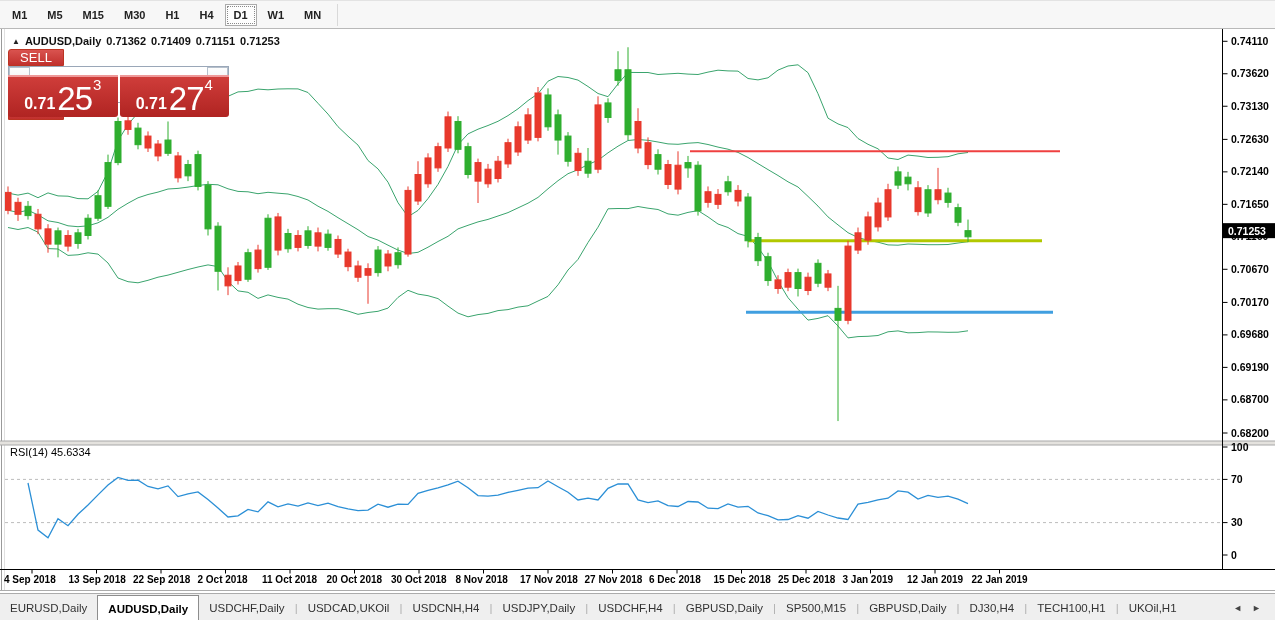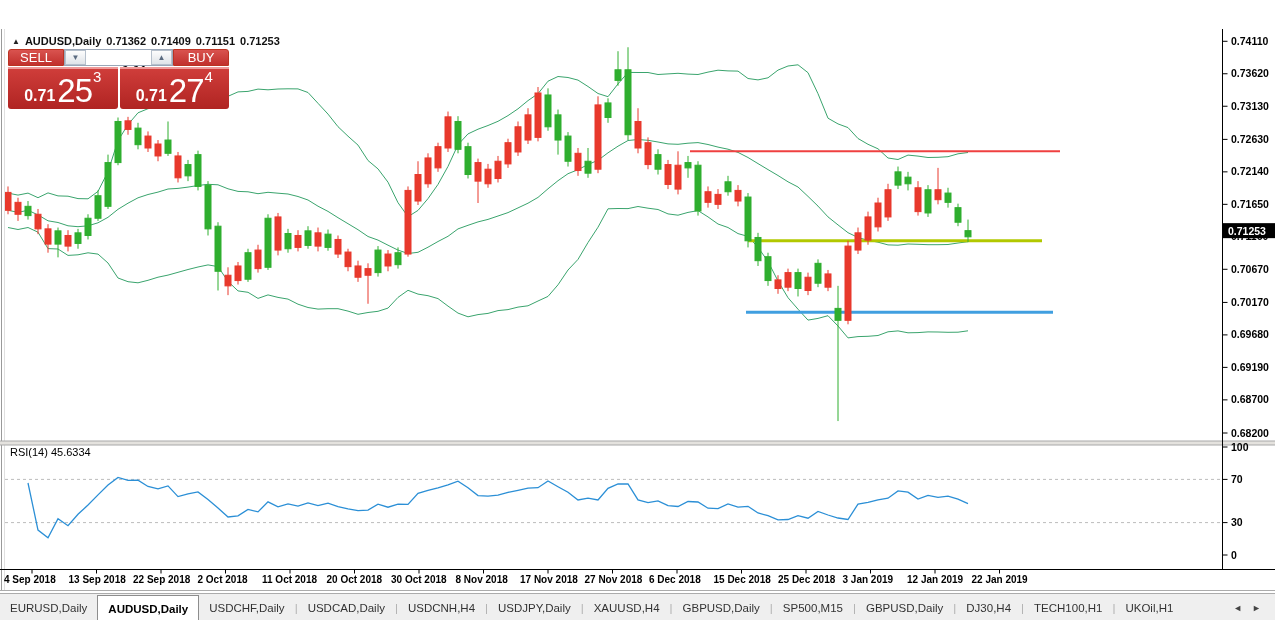--- a/index.html
+++ b/index.html
@@ -17,21 +17,21 @@
   #chartwin{position:absolute;left:0;top:29px;width:1275px;height:563px;background:#fff;}
   #chartwin svg{position:absolute;left:0;top:0;}
 
   
   #chart-title{position:absolute;left:12px;top:6px;font-size:11px;font-weight:700;color:#111;
                display:flex;gap:5px;align-items:center;white-space:nowrap;}
   #chart-title .tri{font-size:8px;color:#222;}
 
   
   #tpanel{position:absolute;left:8px;top:20px;width:221px;}
-  #tp-row1{display:flex;height:17px;}
+  #tp-row1{display:flex;height:25px;flex-direction:column;}
   .tp-btn{color:#fff;font-size:13px;font-weight:400;border:1px solid #b32; border-radius:3px 3px 0 0;
           background:linear-gradient(#d9534f,#c1302d);display:flex;align-items:center;justify-content:center;cursor:default;}
   #sell-btn{width:54px;border-radius:3px 0 0 0;}
   #buy-btn{width:54px;border-radius:0 3px 0 0;}
   #vol-box{flex:1;display:flex;background:#fff;border:1px solid #9aa7b8;box-sizing:border-box;}
   .vstep{width:19px;background:linear-gradient(#fdfdfd,#dfe3e8);border:1px solid #b6c0cc;color:#5b6b80;
          font-size:8px;display:flex;align-items:center;justify-content:center;cursor:default;}
   #vol-value{flex:1;display:flex;align-items:center;justify-content:flex-end;padding-right:4px;
              font-size:13px;font-weight:700;color:#000;margin-top:20px;}
   #tp-row2{display:flex;height:42px;margin-top:1px;gap:2px;}
@@ -48,20 +48,32 @@
   .tab.active{background:#fff;border:1px solid #8d8d8d;border-bottom:none;font-weight:700;color:#000;margin-top:1px;}
   .tabsep{color:#b0b0b0;display:flex;align-items:center;}
   #tab-arrows{margin-left:auto;display:flex;align-items:center;gap:10px;padding:0 14px;color:#444;font-size:9px;}
   #tab-arrows span{cursor:default;}
 </style>
 </head>
 <body>
 
 <div id="app">
 
+  <div id="toolbar">
+      <div class="tfbtn">M1</div>
+      <div class="tfbtn">M5</div>
+      <div class="tfbtn">M15</div>
+      <div class="tfbtn">M30</div>
+      <div class="tfbtn">H1</div>
+      <div class="tfbtn">H4</div>
+      <div class="tfbtn active">D1</div>
+      <div class="tfbtn">W1</div>
+      <div class="tfbtn">MN</div>
+      <div class="tb-sep"></div>
+    </div>
 
   <div id="chartwin">
     <svg id="chartsvg" width="1275" height="563" viewBox="0 29 1275 563">
         <rect x="0" y="29" width="1275" height="563" fill="#ffffff"></rect>
         <line x1="1.5" y1="29" x2="1.5" y2="591" stroke="#9a9a9a" stroke-width="1"></line>
         <line x1="4.5" y1="29" x2="4.5" y2="591" stroke="#e0e0e0" stroke-width="1"></line>
         <defs>
           <clipPath id="mainClip">
             <rect x="5" y="29" width="1217" height="412"></rect>
           </clipPath>
@@ -385,27 +397,27 @@
         </div>
       </div>
     </div>
   </div>
 
   <div id="tabbar">
       <div class="tab">EURUSD,Daily</div>
       <div class="tab active">AUDUSD,Daily</div>
       <div class="tab">USDCHF,Daily</div>
       <div class="tabsep">|</div>
-      <div class="tab">USDCAD,Daily</div>
+      <div class="tab">USDCAD,UKOil</div>
       <div class="tabsep">|</div>
       <div class="tab">USDCNH,H4</div>
       <div class="tabsep">|</div>
       <div class="tab">USDJPY,Daily</div>
       <div class="tabsep">|</div>
-      <div class="tab">XAUUSD,H4</div>
+      <div class="tab">USDCHF,H4</div>
       <div class="tabsep">|</div>
       <div class="tab">GBPUSD,Daily</div>
       <div class="tabsep">|</div>
       <div class="tab">SP500,M15</div>
       <div class="tabsep">|</div>
       <div class="tab">GBPUSD,Daily</div>
       <div class="tabsep">|</div>
       <div class="tab">DJ30,H4</div>
       <div class="tabsep">|</div>
       <div class="tab">TECH100,H1</div>

